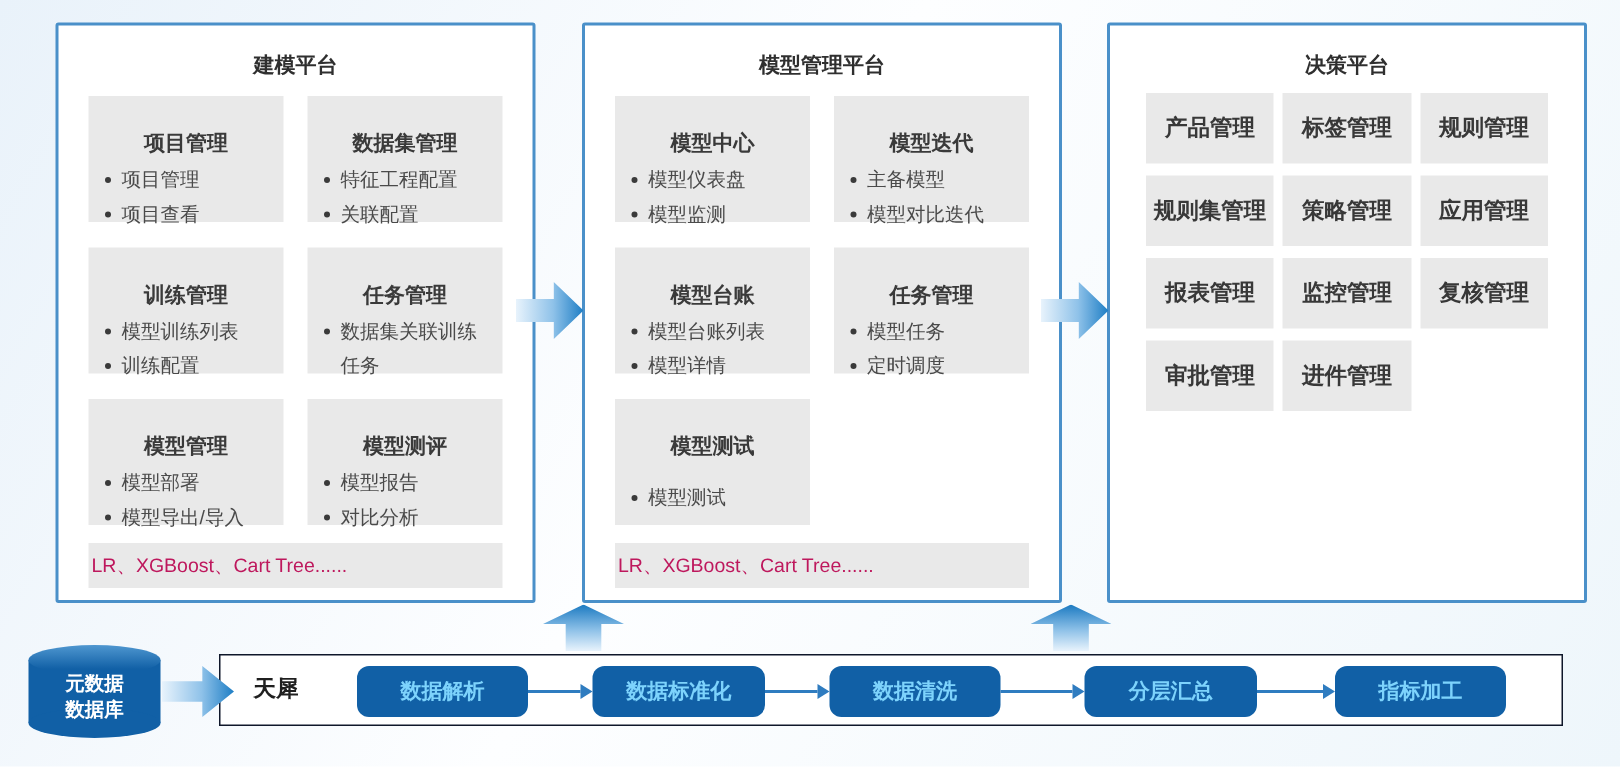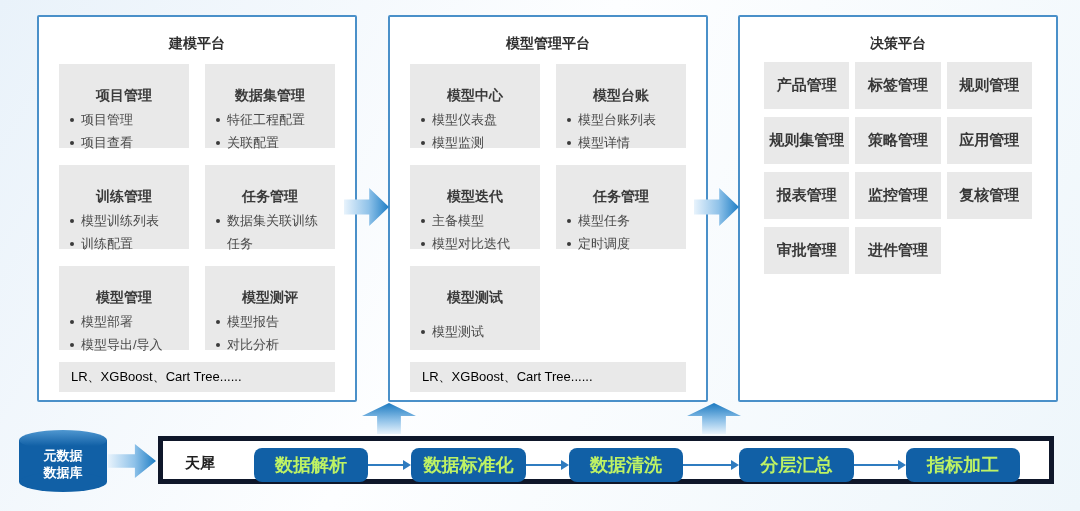--- a/index.html
+++ b/index.html
@@ -18,21 +18,21 @@
   .panel-title { margin-top:13px; text-align:center; font-size:14px; font-weight:bold; color:#2f2f2f; line-height:26px; }
   .card-grid {
     margin:8px 20px 0; display:grid; grid-template-columns:1fr 1fr;
     column-gap:16px; row-gap:17px; grid-auto-rows:84px;
   }
   .card { background:#e9e9e9; padding:20px 8px 0 8px; }
   .card-title { text-align:center; font-size:14px; font-weight:bold; color:#3a3a3a; line-height:22px; margin-bottom:2px; }
   .li { display:flex; align-items:flex-start; font-size:13px; color:#4a4a4a; line-height:23px; padding-left:3px; }
   .dot { width:4px; height:4px; border-radius:50%; background:#3a3a3a; margin:10px 7px 0 0; flex:none; }
   .gap-top { margin-top:12px; }
-  .panel-footer { margin:12px 20px 12px; background:#e9e9e9; height:30px; line-height:30px; padding:0 12px; font-size:13px; color:#000000; }
+  .panel-footer { margin:12px 20px 12px; background:#e9e9e9; height:30px; line-height:30px; padding:0 2px; font-size:13px; color:#be185d; }
   .btn-grid {
     margin:6px 24px 0; display:grid; grid-template-columns:1fr 1fr 1fr;
     column-gap:6px; row-gap:8px; grid-auto-rows:47px;
   }
   .btn { background:#e9e9e9; display:flex; align-items:center; justify-content:center; font-size:15px; font-weight:bold; color:#383838; }
 
   .arrow-right {
     position:absolute; z-index:5;
     clip-path:polygon(0 30%,56% 30%,56% 0,100% 50%,56% 100%,56% 70%,0 70%);
     background:linear-gradient(90deg,#e8f3fc 0%,#8fc2e9 55%,#1e7ec5 100%);
@@ -41,25 +41,25 @@
   #arrow-p2-p3{left:694px;top:188px;width:45px;height:38px}
   #arrow-db{left:108px;top:444px;width:48px;height:34px}
   .arrow-up {
     position:absolute;
     clip-path:polygon(50% 0,100% 42%,72% 42%,72% 100%,28% 100%,28% 42%,0 42%);
     background:linear-gradient(180deg,#1c7ac1 0%,#8ec1e8 55%,#e8f3fc 100%);
   }
   #arrow-up-1{left:362px;top:403px;width:54px;height:31px}
   #arrow-up-2{left:687px;top:403px;width:54px;height:31px}
 
-  .bar { position:absolute; left:158px; top:436px; width:896px; height:48px; background:#fff; border:5px solid #0f172a; }
+  .bar { position:absolute; left:146px; top:436px; width:896px; height:48px; background:#fff; border:1px solid #0f172a; }
   .bar-label { position:absolute; left:22px; top:13px; font-size:15px; font-weight:bold; color:#1f1f1f; }
   .node {
     position:absolute; top:7px; height:34px; background:#1160a6; border-radius:8px;
-    color:#bef264; font-weight:bold; font-size:18px;
+    color:#7dd3fc; font-weight:bold; font-size:14px;
     display:flex; align-items:center; justify-content:center;
   }
   #node-0{left:91px;width:114px} #node-1{left:248px;width:115px}
   #node-2{left:406px;width:114px} #node-3{left:576px;width:115px}
   #node-4{left:743px;width:114px}
   .conn { position:absolute; top:23px; height:2px; background:#2f7cc0; }
   .conn::after {
     content:""; position:absolute; right:-8px; top:-4px; width:0; height:0;
     border-left:8px solid #2f7cc0; border-top:5px solid transparent; border-bottom:5px solid transparent;
   }
@@ -152,39 +152,39 @@
       <div class="li">
           <span class="dot"></span>
           <span>模型仪表盘</span>
         </div>
       <div class="li">
           <span class="dot"></span>
           <span>模型监测</span>
         </div>
     </div>
     <div class="card">
+      <div class="card-title">模型迭代</div>
+      <div class="li">
+          <span class="dot"></span>
+          <span>主备模型</span>
+        </div>
+      <div class="li">
+          <span class="dot"></span>
+          <span>模型对比迭代</span>
+        </div>
+    </div>
+    <div class="card">
       <div class="card-title">模型台账</div>
       <div class="li">
           <span class="dot"></span>
           <span>模型台账列表</span>
         </div>
       <div class="li">
           <span class="dot"></span>
           <span>模型详情</span>
-        </div>
-    </div>
-    <div class="card">
-      <div class="card-title">模型迭代</div>
-      <div class="li">
-          <span class="dot"></span>
-          <span>主备模型</span>
-        </div>
-      <div class="li">
-          <span class="dot"></span>
-          <span>模型对比迭代</span>
         </div>
     </div>
     <div class="card">
       <div class="card-title">任务管理</div>
       <div class="li">
           <span class="dot"></span>
           <span>模型任务</span>
         </div>
       <div class="li">
           <span class="dot"></span>

